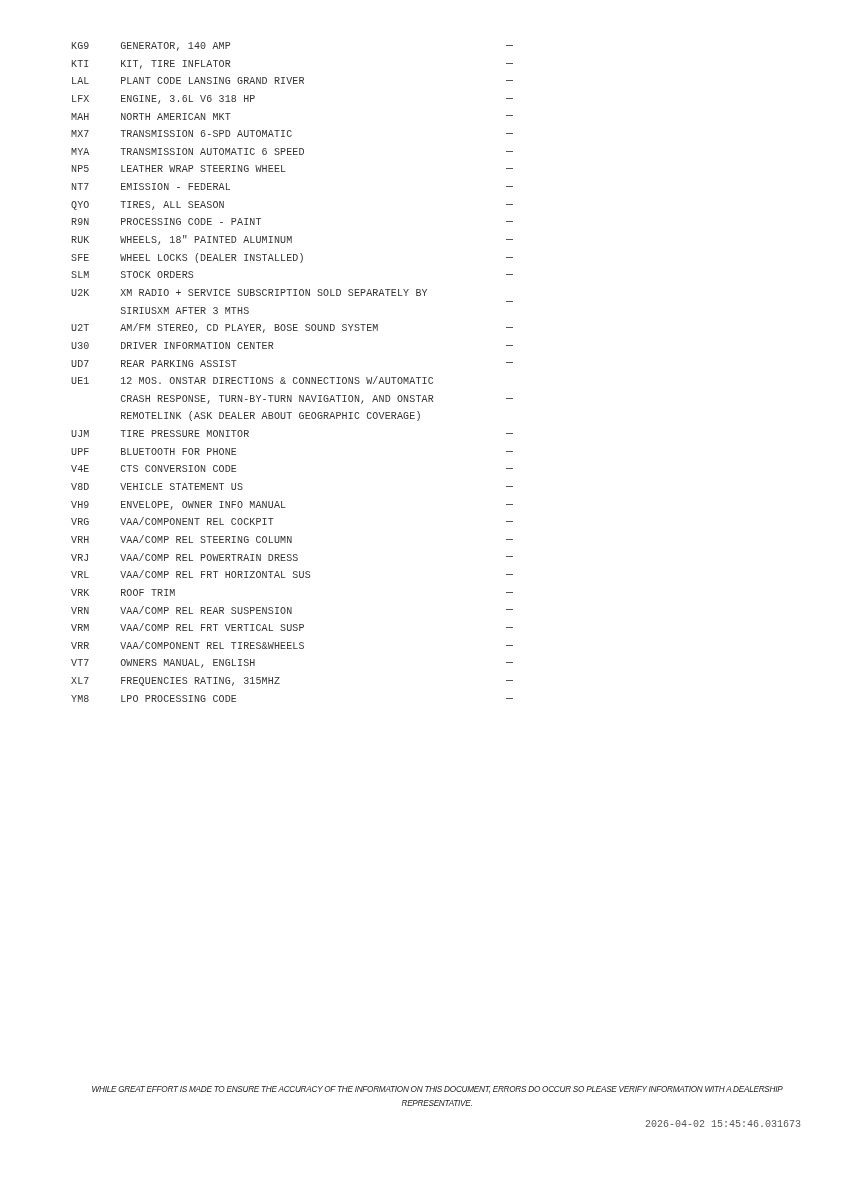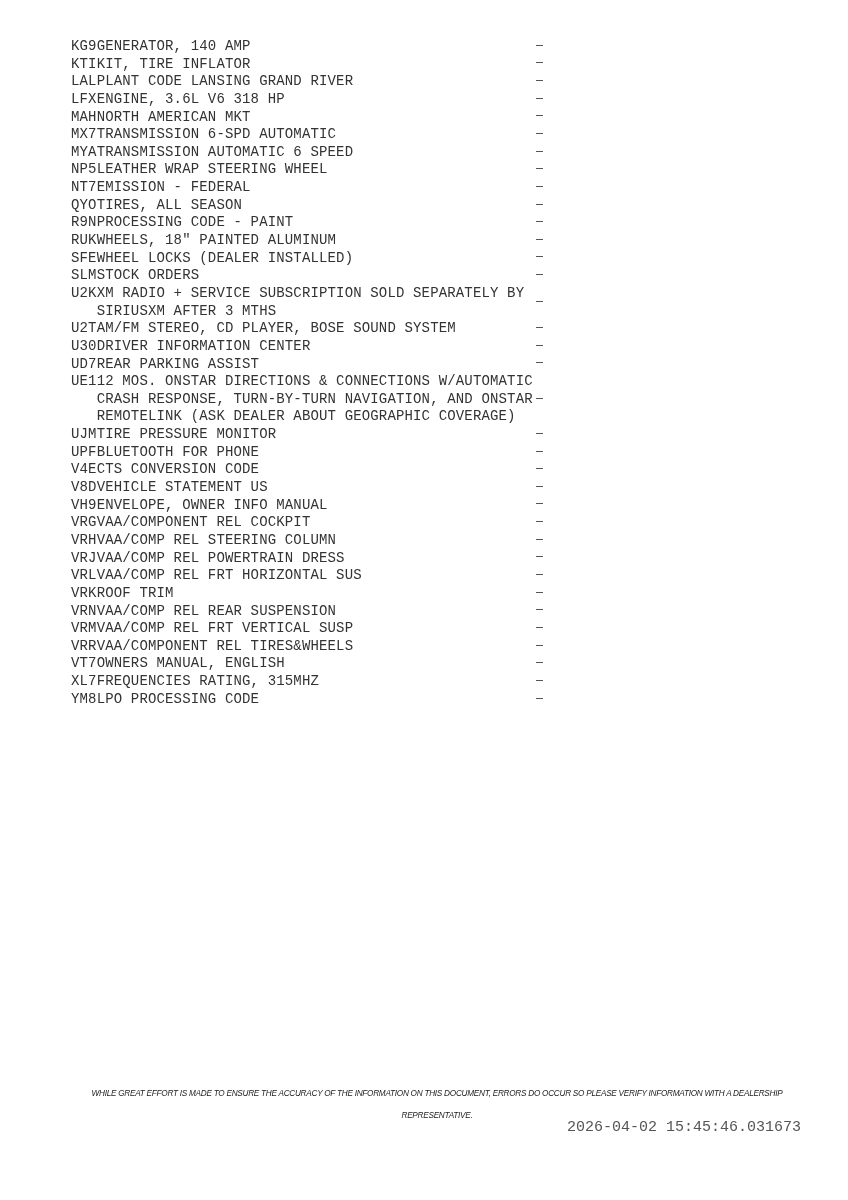--- a/index.html
+++ b/index.html
@@ -14,21 +14,21 @@
       overflow: hidden;
       color: #333333;
     }
     .options-table {
       position: absolute;
       left: 71px;
       top: 38px;
       width: 450px;
       border-collapse: collapse;
       font-family: "Liberation Mono", "DejaVu Sans Mono", monospace;
-      font-size: 14px;
+      font-size: 10px;
       letter-spacing: 0.15px;
     }
     .options-table td {
       padding: 0;
       line-height: 17.64px;
       vertical-align: middle;
     }
     .col-code {
       width: 50px;
       vertical-align: top !important;
@@ -57,30 +57,30 @@
     }
     .disclaimer {
       position: absolute;
       left: 70px;
       top: 1083px;
       width: 734px;
       text-align: center;
       font-family: "Liberation Sans", "DejaVu Sans", sans-serif;
       font-style: italic;
       font-size: 8.2px;
-      line-height: 22px;
+      line-height: 14px;
       letter-spacing: -0.25px;
       color: #222222;
     }
     .timestamp {
       position: absolute;
       right: 47px;
       top: 1119px;
       font-family: "Liberation Mono", "DejaVu Sans Mono", monospace;
-      font-size: 15px;
+      font-size: 10px;
       color: #555555;
     }
   </style>
 </head>
 <body>
 
 <table class="options-table">
   <tbody id="options-body">
       <tr>
         <td class="col-code">KG9</td>

